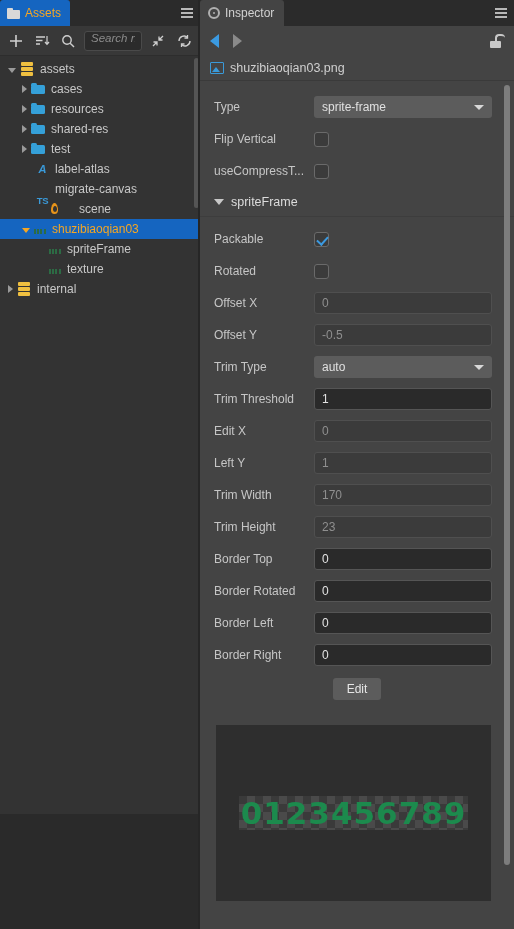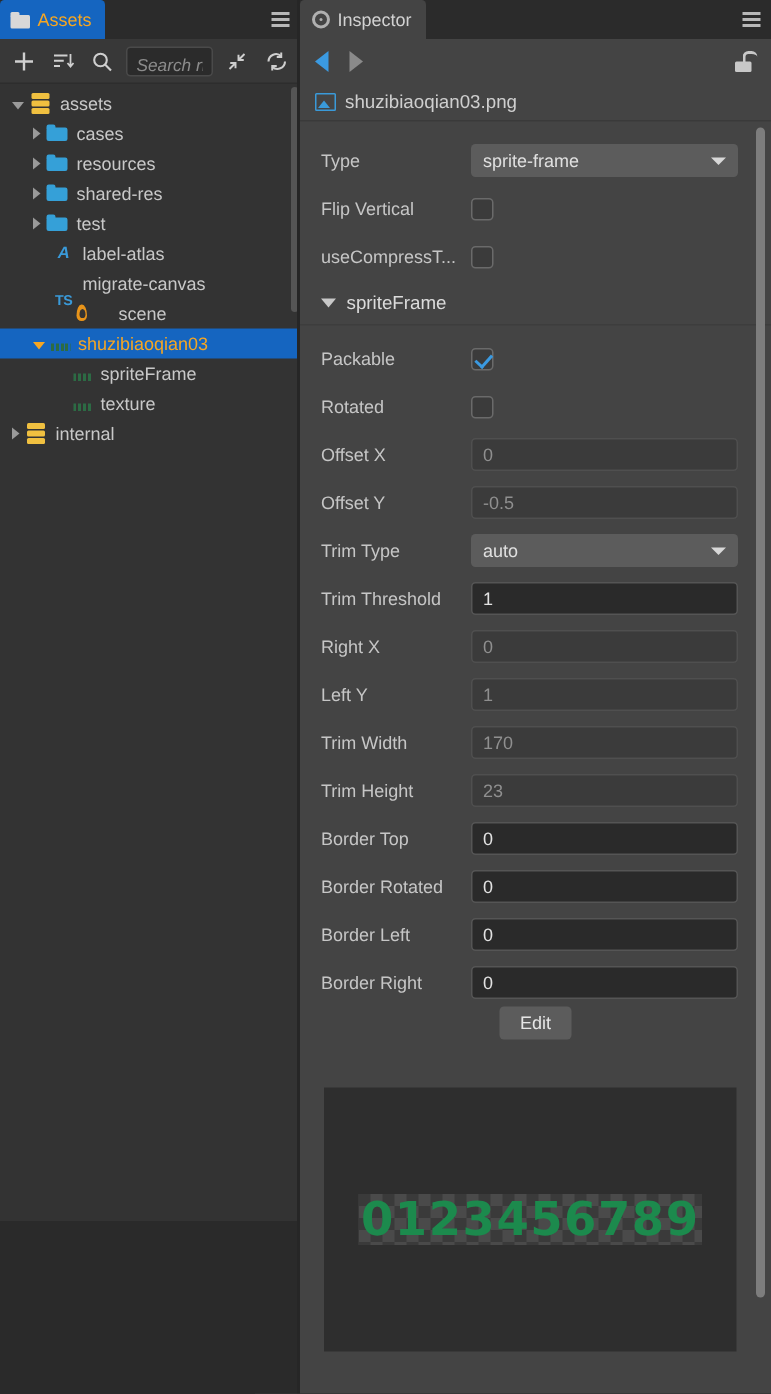--- a/index.html
+++ b/index.html
@@ -56,21 +56,21 @@
     gap: 6px; padding: 0 6px;
     border-bottom: 1px solid #2d2d2d;
   }
   .tb-btn {
     width: 20px; height: 20px; display:flex; align-items:center; justify-content:center;
     color:#cfcfcf;
   }
   .search-box {
     flex: 1; height: 20px;
     background: #2b2b2b; border: 1px solid #4a4a4a; border-radius: 3px;
-    display:flex; align-items:flex-end; padding: 0 6px;
+    display:flex; align-items:flex-start; padding: 0 6px;
     min-width: 0;
   }
   .search-box input {
     width:100%; background:transparent; border:none; outline:none;
     color:#8c8c8c; font-size:11.5px; font-style: italic;
     font-family:"Liberation Sans", sans-serif;
   }
   .search-box input::placeholder { color:#8c8c8c; font-style: italic; }
 
   .asset-tree {
@@ -247,21 +247,21 @@
   .section-head {
     display:flex; align-items:center; gap:7px;
     height:30px; padding:0 14px; font-size:12.5px; color:#dcdcdc;
     border-bottom:1px solid #3d3d3d; margin-bottom:6px;
   }
   .sec-twisty {
     width:0;height:0; border-left:5px solid transparent; border-right:5px solid transparent;
     border-top:6px solid #c8c8c8;
   }
 
-  .edit-row { display:flex; justify-content:center; align-items:flex-start; height:36px; }
+  .edit-row { display:flex; justify-content:center; align-items:center; height:36px; }
   .edit-btn {
     background:#5c5c5c; color:#e6e6e6; font-size:12px;
     padding:4px 14px; border-radius:3px; border:none;
     font-family:"Liberation Sans", sans-serif;
   }
 
   .preview-wrap {
     margin: 18px 23px 0 16px; height: 176px;
     background:#2e2e2e; display:flex; align-items:center; justify-content:center;
     overflow:hidden; position:relative;
@@ -505,21 +505,21 @@
       <div id="trim-props">
           <div class="prop-row">
             <div class="prop-label">Trim Threshold</div>
             <div class="prop-ctrl">
               <div class="textbox active">
                 <span>1</span>
               </div>
             </div>
           </div>
           <div class="prop-row">
-            <div class="prop-label">Right X</div>
+            <div class="prop-label">Edit X</div>
             <div class="prop-ctrl">
               <div class="textbox">
                 <span>0</span>
               </div>
             </div>
           </div>
           <div class="prop-row">
             <div class="prop-label">Left Y</div>
             <div class="prop-ctrl">
               <div class="textbox">

